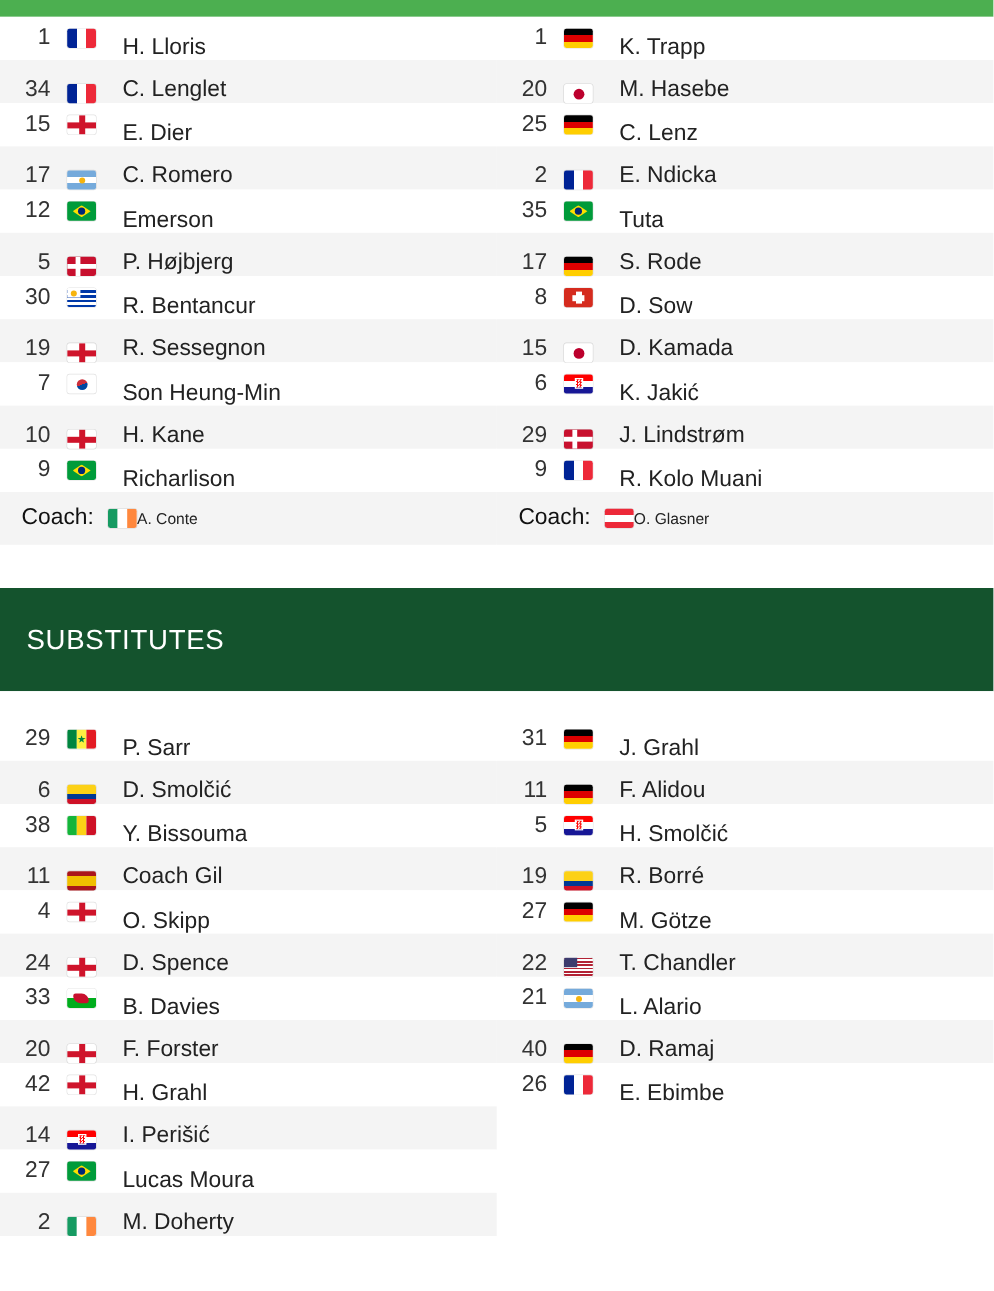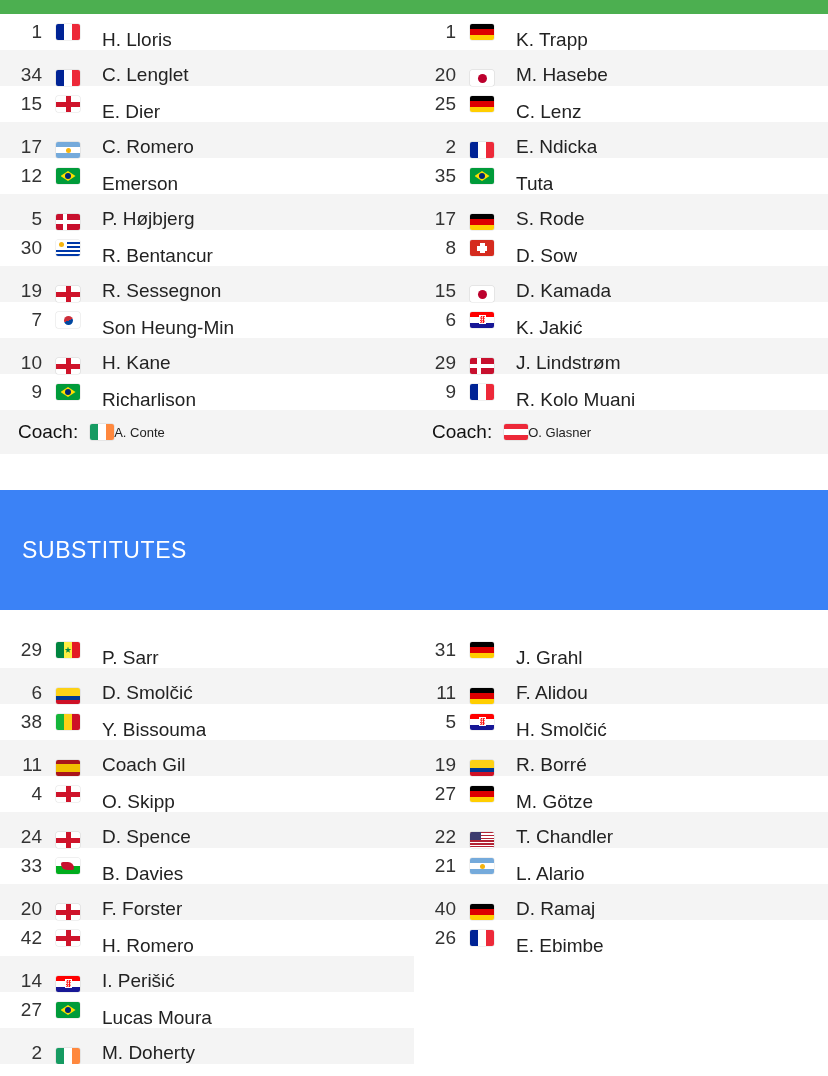--- a/index.html
+++ b/index.html
@@ -101,22 +101,22 @@
   }
 
   
   .gap {
     height: 36px;
     background: #ffffff;
   }
 
   
   .subs-header {
-    background: #3b82f6;
-    height: 120px;
+    background: #14532d;
+    height: 86px;
     display: flex;
     align-items: center;
     padding-left: 22px;
     box-sizing: border-box;
   }
   .subs-header .title {
     color: #ffffff;
     font-size: 23px;
     letter-spacing: 0.6px;
     font-weight: normal;
@@ -516,21 +516,21 @@
           <span class="pname">B. Davies</span>
         </div>
         <div class="player-row alt">
           <span class="num">20</span>
           <span class="flag f-england f-cross"></span>
           <span class="pname">F. Forster</span>
         </div>
         <div class="player-row plain">
           <span class="num">42</span>
           <span class="flag f-england f-cross"></span>
-          <span class="pname">H. Romero</span>
+          <span class="pname">H. Grahl</span>
         </div>
         <div class="player-row alt">
           <span class="num">14</span>
           <span class="flag f-croatia"></span>
           <span class="pname">I. Perišić</span>
         </div>
         <div class="player-row plain">
           <span class="num">27</span>
           <span class="flag f-brazil"></span>
           <span class="pname">Lucas Moura</span>

